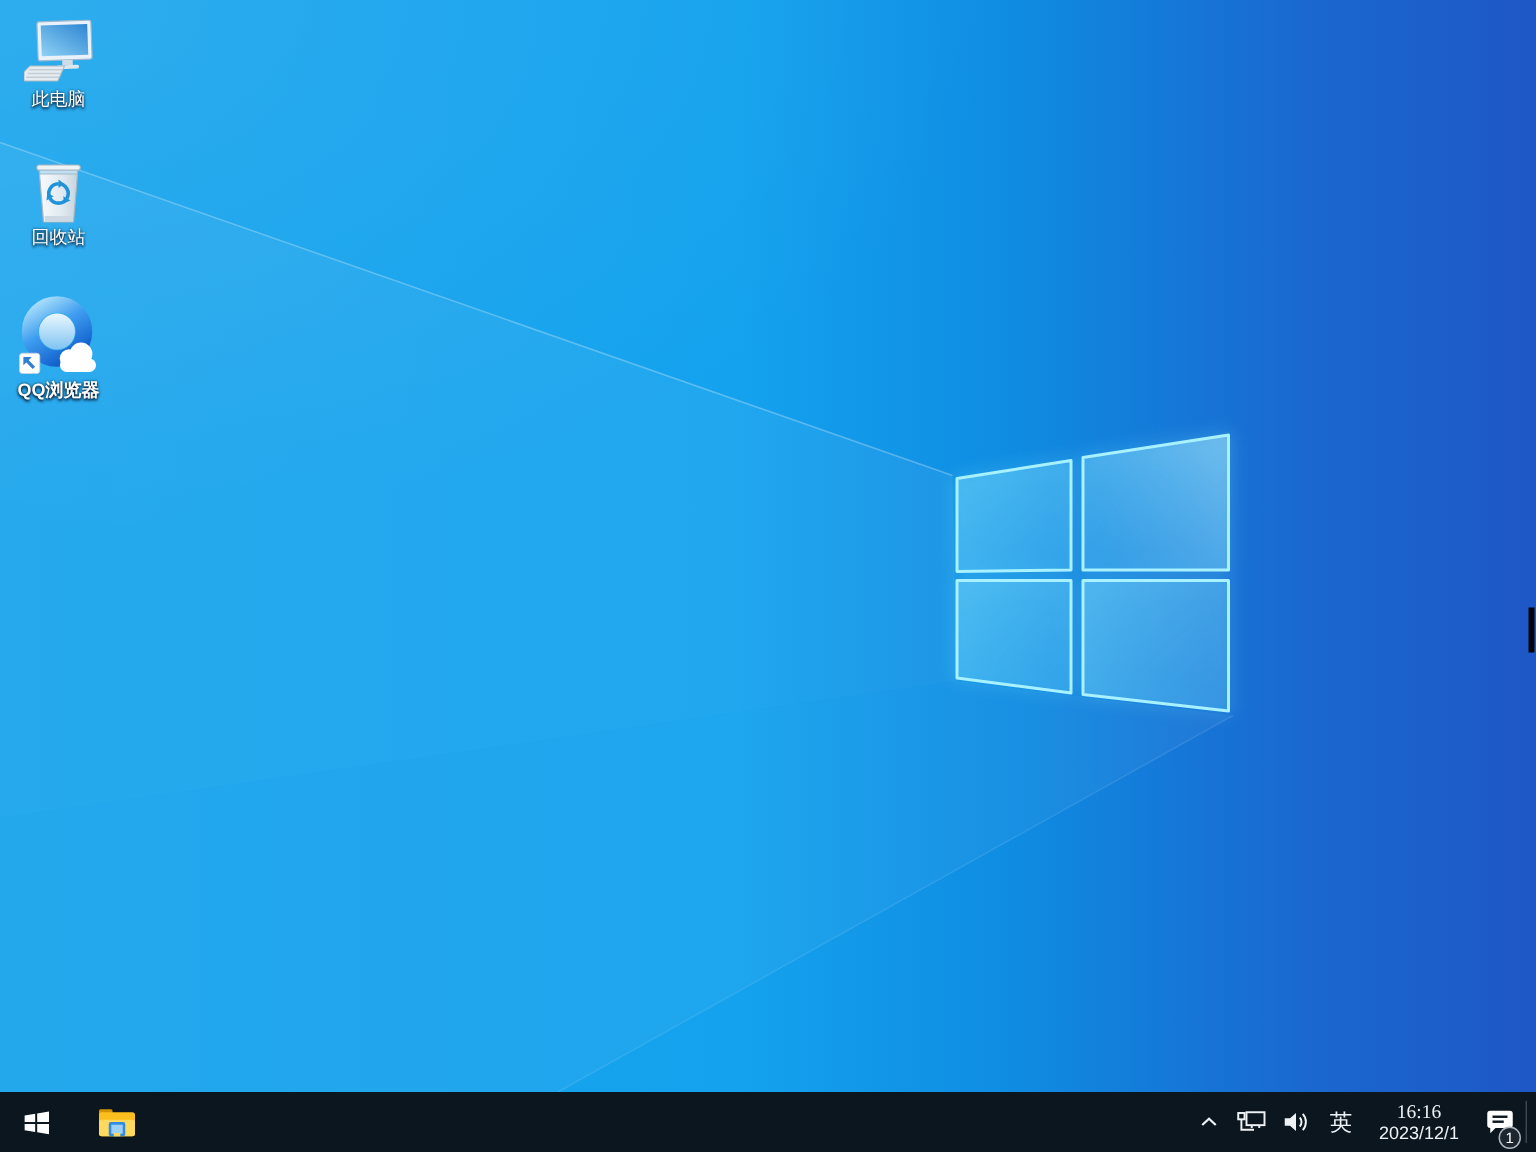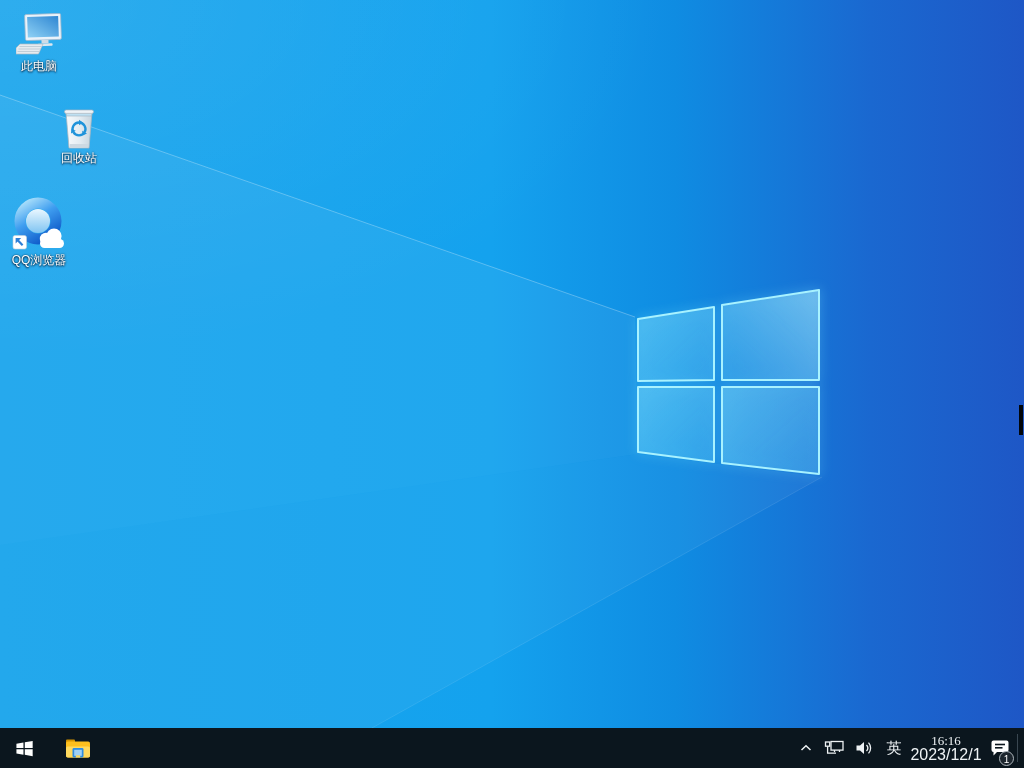--- a/index.html
+++ b/index.html
@@ -24,22 +24,22 @@
     position:absolute;left:1px;width:76px;
     display:flex;flex-direction:column;align-items:center;
     cursor:default;
   }
   .icon-cell .art{display:block;}
   .icon-label{
     margin-top:2px;color:#fff;font-size:12px;line-height:13px;white-space:nowrap;
     text-shadow:0 0 2px rgba(0,0,0,.65),0 1px 2px rgba(0,10,40,.9);
   }
   #cell-thispc{top:13px;}
-  #cell-recycle{top:104px;padding-left:40px;}
-  #cell-qq{top:196px;}
+  #cell-recycle{top:104px;}
+  #cell-qq{top:196px;font-weight:bold;}
 
   
   .taskbar{
     position:absolute;left:0;bottom:0;width:1024px;height:40px;
     background:#0b161e;display:flex;align-items:stretch;
   }
   .tb-btn{
     background:transparent;border:none;margin:0;padding:0;color:#fff;
     display:flex;align-items:center;justify-content:center;height:40px;
     font-family:inherit;
@@ -48,21 +48,21 @@
   .explorer-btn{width:48px;margin-left:6px;}
   .tb-spacer{flex:1;}
   .tray{display:flex;align-items:stretch;}
   .tray .tb-btn{color:#eef2f4;}
   .chevron-btn{width:26px;}
   .network-btn{width:30px;}
   .volume-btn{width:30px;}
   .lang-btn{width:30px;font-size:15px;}
   .clock-btn{width:74px;flex-direction:column;justify-content:center;line-height:14px;}
   .clock-time{font-size:13px;font-family:Liberation Serif, serif;}
-  .clock-date{font-size:16px;}
+  .clock-date{font-size:12px;}
   .action-btn{width:34px;position:relative;}
   .badge{
     position:absolute;right:3px;bottom:2px;width:15px;height:15px;border-radius:50%;
     background:#1d262e;border:1px solid #aeb6bc;color:#fff;font-size:10px;
     line-height:15px;text-align:center;box-sizing:border-box;
   }
   .tray-divider{width:1px;background:#3a4751;margin:6px 0 6px 0;}
   .showdesk-btn{width:6px;}
 </style>
 </head>

